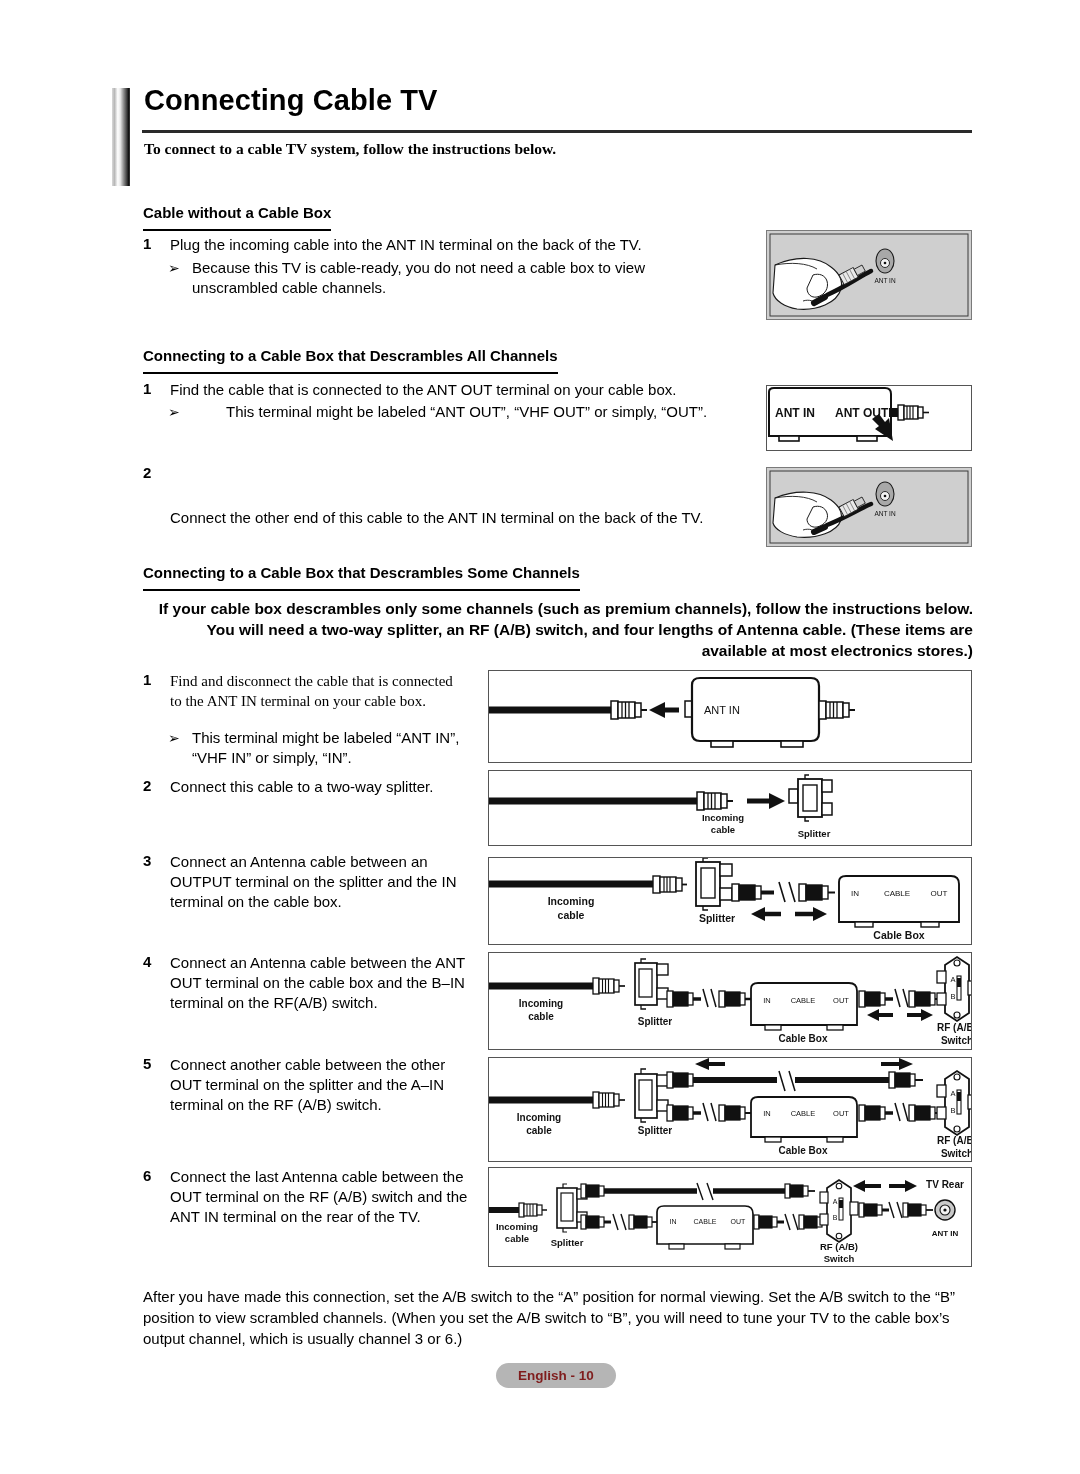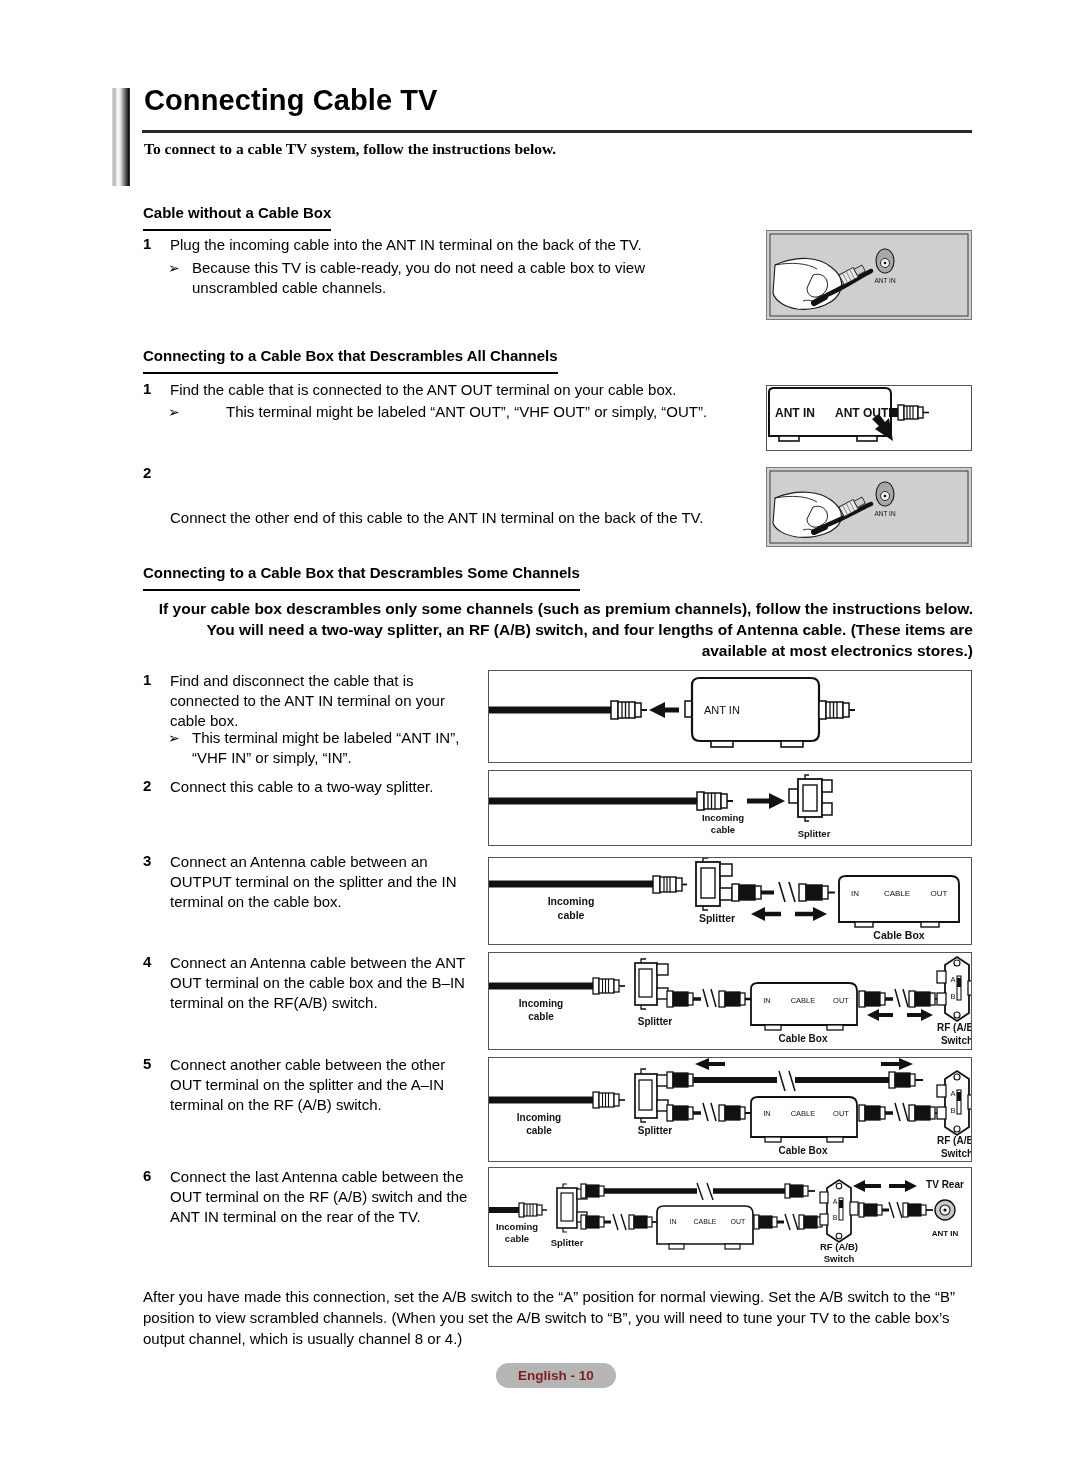--- a/index.html
+++ b/index.html
@@ -158,41 +158,41 @@
   <div class="body-text" style="left:192px; top:402px; width:570px;margin-left:34px;">This terminal might be labeled “ANT OUT”, “VHF OUT” or simply, “OUT”.</div>
 
   <div class="num" style="left:143px; top:464px;">2</div>
   <div class="body-text" style="left:170px; top:464px; width:600px;margin-top:44px;">Connect the other end of this cable to the ANT IN terminal on the back of the TV.</div>
 
   <div class="sec-head" style="left:143px; top:564px;">Connecting to a Cable Box that Descrambles Some Channels</div>
 
   <div class="body-bold" style="left:143px; top:598px; width:830px;text-align:right;">If your cable box descrambles only some channels (such as premium channels), follow the instructions below. You will need a two-way splitter, an RF (A/B) switch, and four lengths of Antenna cable. (These items are available at most electronics stores.)</div>
 
   <div class="num" style="left:143px; top:671px;">1</div>
-  <div class="body-text" style="left:170px; top:671px; width:290px;">Find and disconnect the cable that is connected to the ANT IN terminal on your cable box.</div>
+  <div class="body-text" style="left:170px; top:671px; width:290px;font-family:Liberation Serif, serif;">Find and disconnect the cable that is connected to the ANT IN terminal on your cable box.</div>
 
   <div class="bullet-arrow" style="left:168px; top:728px;">➢</div>
   <div class="body-text" style="left:192px; top:728px; width:270px;">This terminal might be labeled “ANT IN”, “VHF IN” or simply, “IN”.</div>
 
   <div class="num" style="left:143px; top:777px;">2</div>
   <div class="body-text" style="left:170px; top:777px; width:290px;">Connect this cable to a two-way splitter.</div>
 
   <div class="num" style="left:143px; top:852px;">3</div>
   <div class="body-text" style="left:170px; top:852px; width:300px;">Connect an Antenna cable between an OUTPUT terminal on the splitter and the IN terminal on the cable box.</div>
 
   <div class="num" style="left:143px; top:953px;">4</div>
   <div class="body-text" style="left:170px; top:953px; width:305px;">Connect an Antenna cable between the ANT OUT terminal on the cable box and the B–IN terminal on the RF(A/B) switch.</div>
 
   <div class="num" style="left:143px; top:1055px;">5</div>
   <div class="body-text" style="left:170px; top:1055px; width:295px;">Connect another cable between the other OUT terminal on the splitter and the A–IN terminal on the RF (A/B) switch.</div>
 
   <div class="num" style="left:143px; top:1167px;">6</div>
   <div class="body-text" style="left:170px; top:1167px; width:300px;">Connect the last Antenna cable between the OUT terminal on the RF (A/B) switch and the ANT IN terminal on the rear of the TV.</div>
 
-  <div class="body-text" style="left:143px; top:1286px; width:830px; line-height:21px;">After you have made this connection, set the A/B switch to the “A” position for normal viewing. Set the A/B switch to the “B” position to view scrambled channels. (When you set the A/B switch to “B”, you will need to tune your TV to the cable box’s output channel, which is usually channel 8 or 4.)</div>
+  <div class="body-text" style="left:143px; top:1286px; width:830px; line-height:21px;">After you have made this connection, set the A/B switch to the “A” position for normal viewing. Set the A/B switch to the “B” position to view scrambled channels. (When you set the A/B switch to “B”, you will need to tune your TV to the cable box’s output channel, which is usually channel 3 or 6.)</div>
 
   <div class="footer-pill">English - 10</div>
 
   <div class="fig photo" style="left:766px; top:230px; width:206px; height:90px;">
     <svg width="204" height="88" viewBox="0 0 204 88">
       <rect x="3" y="3" width="198" height="82" fill="#cfcfcf" stroke="#3a3a3a" stroke-width="1"></rect>
 
       <path d="M8 34 C30 24 52 26 64 36 C72 42 76 50 74 58 C70 72 50 80 30 78 C18 76 8 70 6 62 Z" fill="#ffffff" stroke="#1a1a1a" stroke-width="1.1"></path>
       <path d="M46 44 C52 42 58 44 60 50 C62 57 58 64 50 66 C44 67 40 63 40 57 Z" fill="#ffffff" stroke="#1a1a1a" stroke-width="1"></path>
       <path d="M8 34 C24 31 40 32 50 38" fill="none" stroke="#1a1a1a" stroke-width="0.9"></path>

